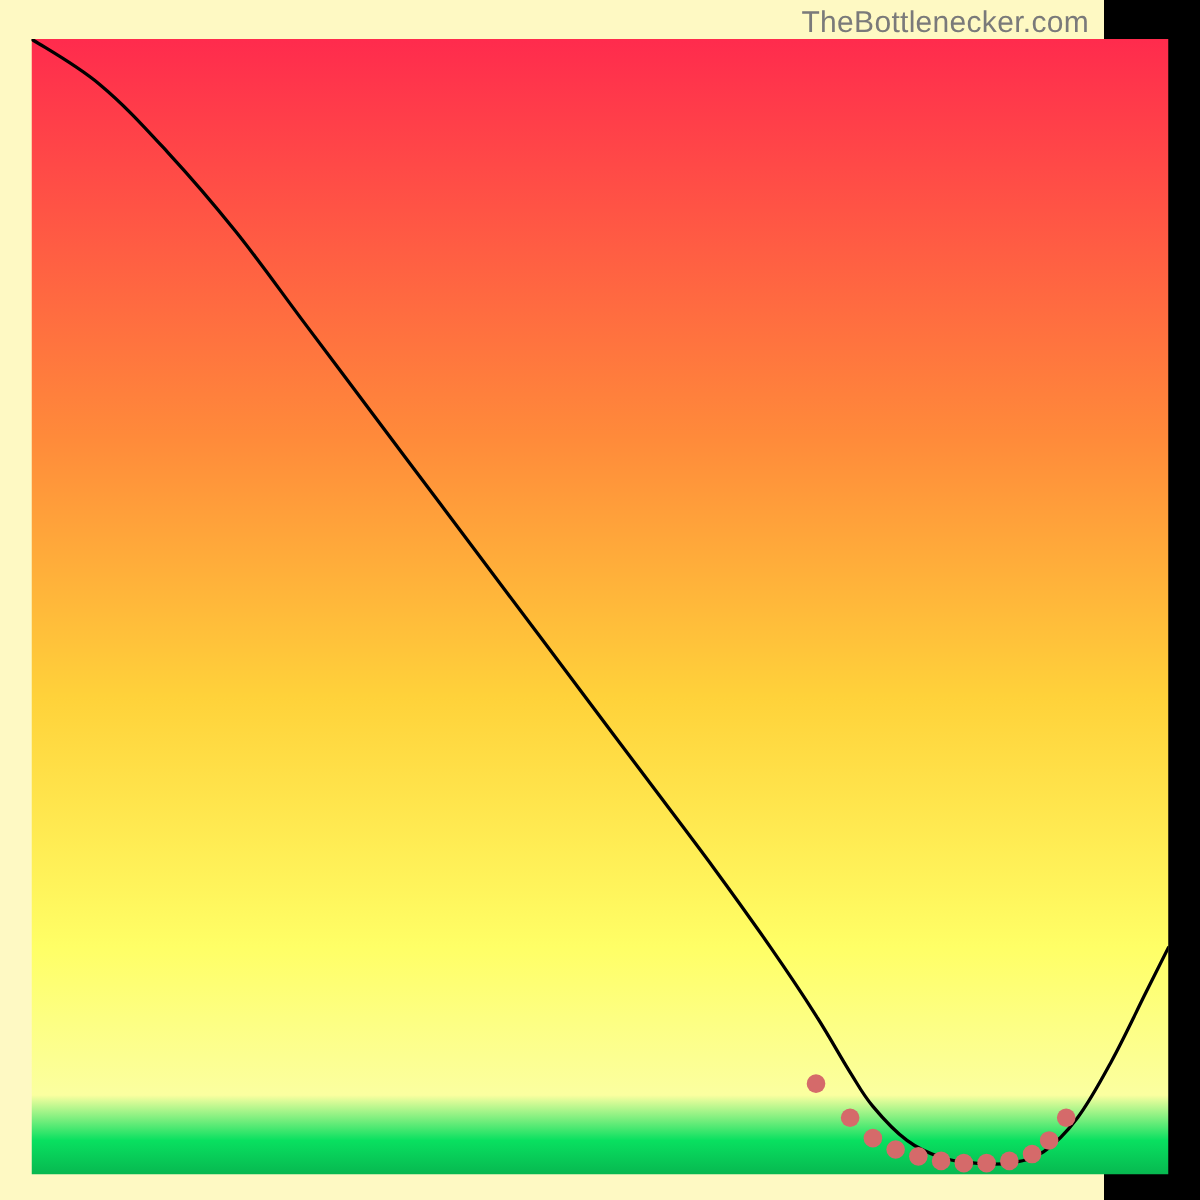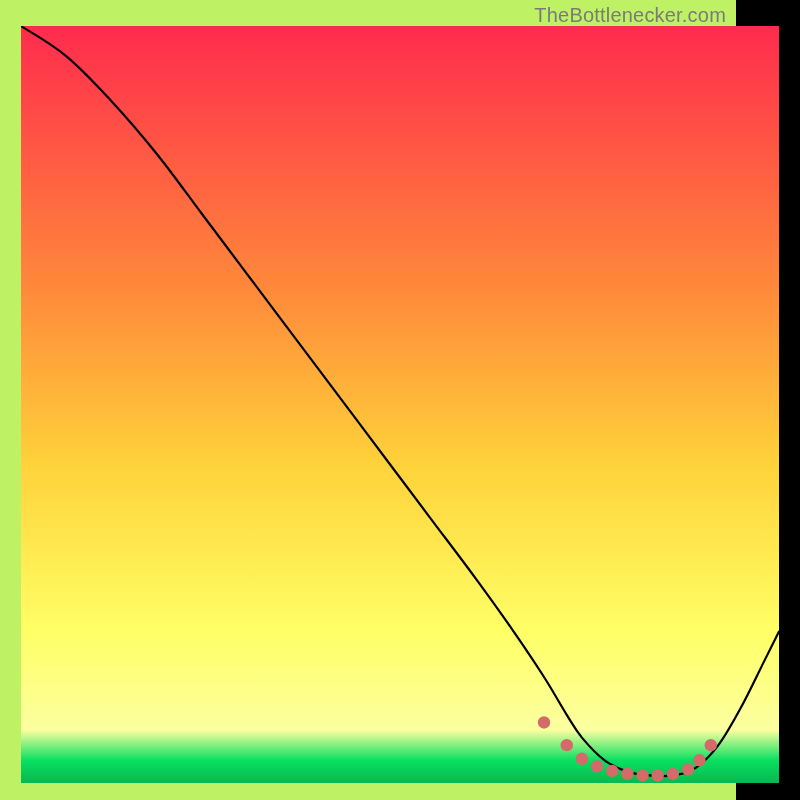--- a/index.html
+++ b/index.html
@@ -8,21 +8,21 @@
     width: 800px;
     height: 800px;
     background: #000;
     overflow: hidden;
     font-family: Arial, Helvetica, sans-serif;
   }
   .stage {
     position: relative;
     width: 736px;
     height: 800px;
-    background: #bef264;
+    background: #fef9c3;
   }
   .attribution {
     position: absolute;
     top: 4px;
     right: 10px;
     color: #7a7a7a;
     font-size: 20px;
     font-weight: 500;
     letter-spacing: 0.2px;
     z-index: 10;

